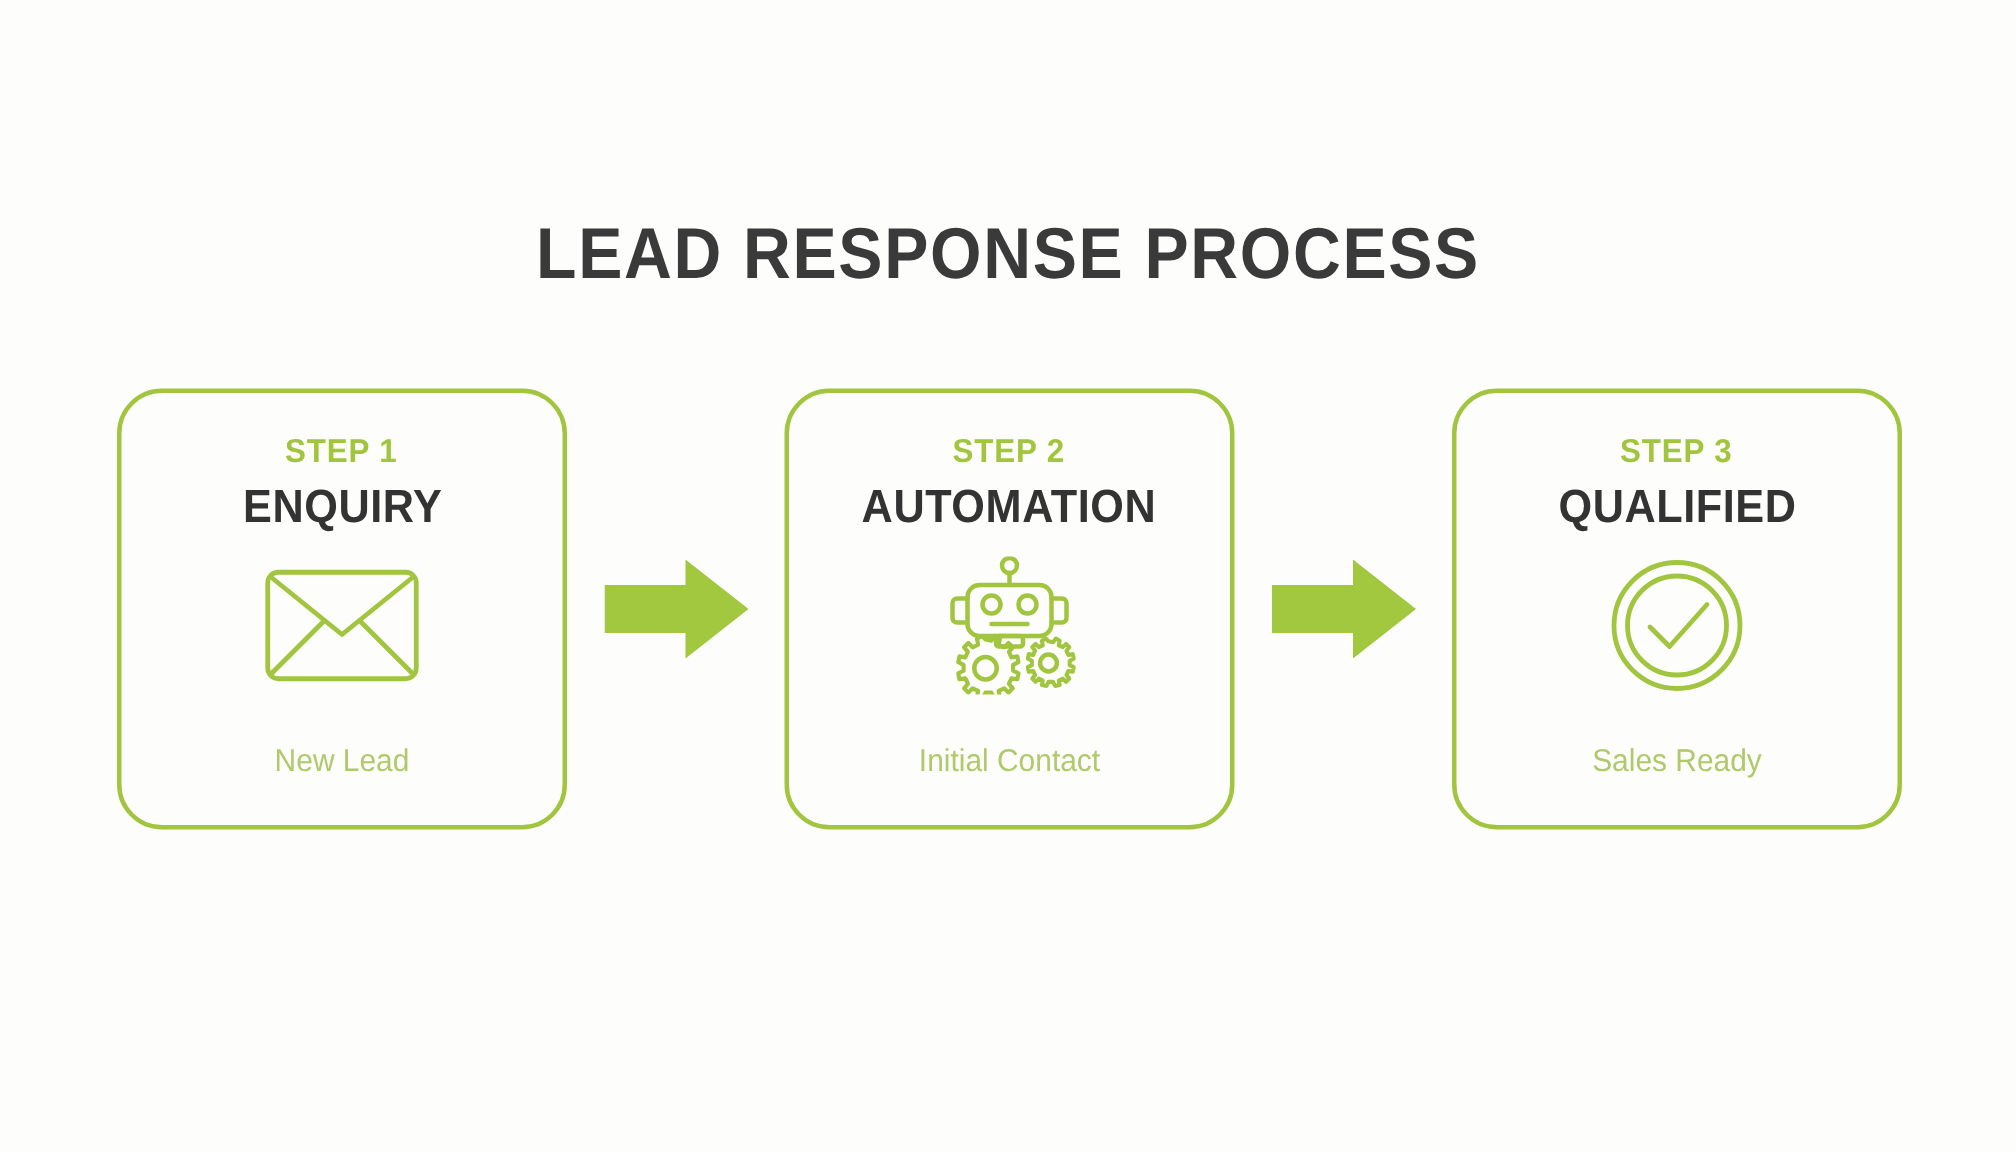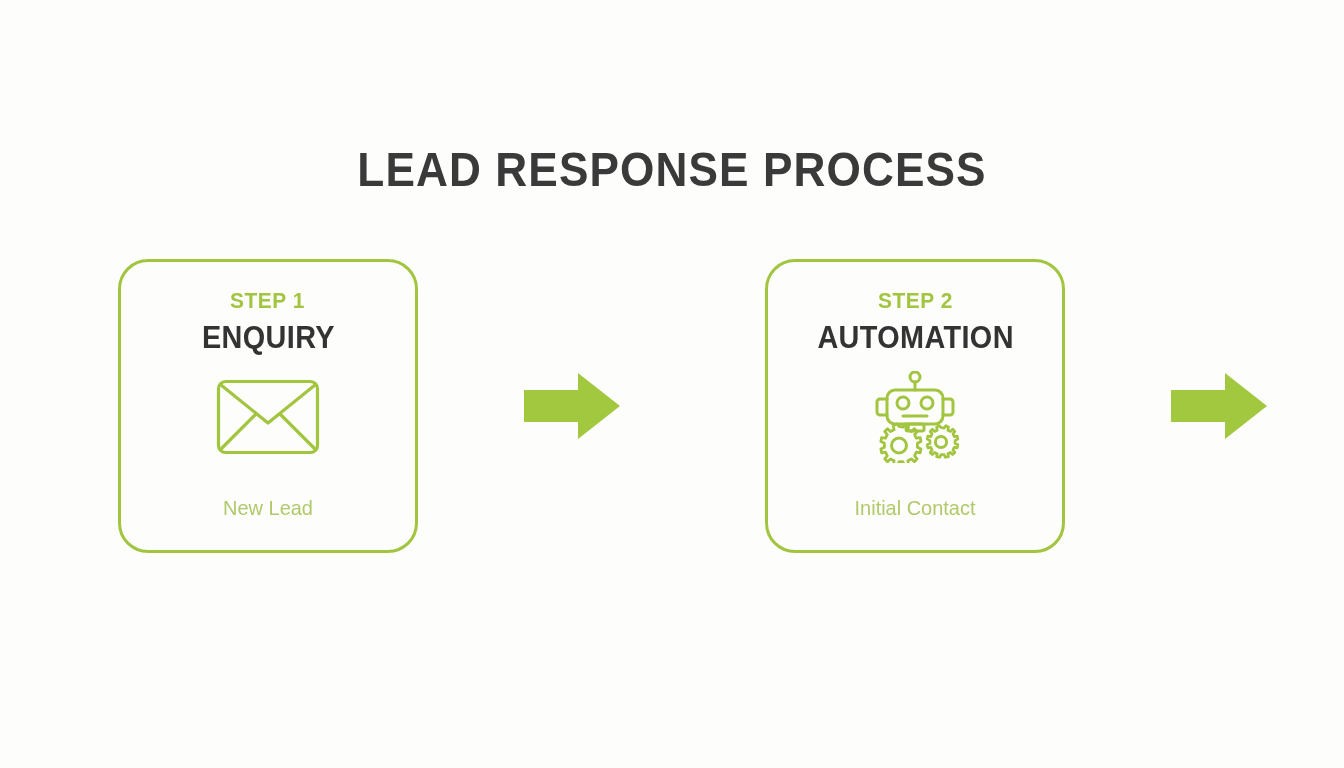--- a/index.html
+++ b/index.html
@@ -47,21 +47,20 @@
     box-sizing: border-box;
     width: 300px;
     height: 294px;
     border: 3px solid #a2c53f;
     border-radius: 30px;
     background: transparent;
     display: flex;
     flex-direction: column;
     align-items: center;
     position: relative;
-    margin-left: 40px;
   }
 
   .step-label {
     margin-top: 28px;
     font-size: 22px;
     font-weight: bold;
     letter-spacing: 0.6px;
     color: #a2c53f;
     font-family: "Liberation Sans Narrow", "Liberation Sans", sans-serif;
     transform: scaleX(0.95);
@@ -193,14 +192,26 @@
     </div>
     <div class="step-caption">Initial Contact</div>
   </div>
 
   <div class="arrow-wrap">
     <svg width="96" height="66" viewBox="0 0 96 66">
       <path d="M0 17 L54 17 L54 0 L96 33 L54 66 L54 49 L0 49 Z" fill="#a2c83f"></path>
     </svg>
   </div>
 
+  <div class="step-card">
+    <div class="step-label">STEP 3</div>
+    <div class="step-title">QUALIFIED</div>
+    <div class="step-icon">
+      <svg width="90" height="90" viewBox="0 0 90 90" fill="none" stroke="#a2c53f" stroke-width="3.2" stroke-linecap="round" stroke-linejoin="round">
+        <circle cx="45" cy="45" r="42"></circle>
+        <circle cx="45" cy="45" r="33"></circle>
+        <path d="M27 46 L40 59 L65 31"></path>
+      </svg>
+    </div>
+    <div class="step-caption">Sales Ready</div>
+  </div>
 
 </div>
 
 </body></html>

